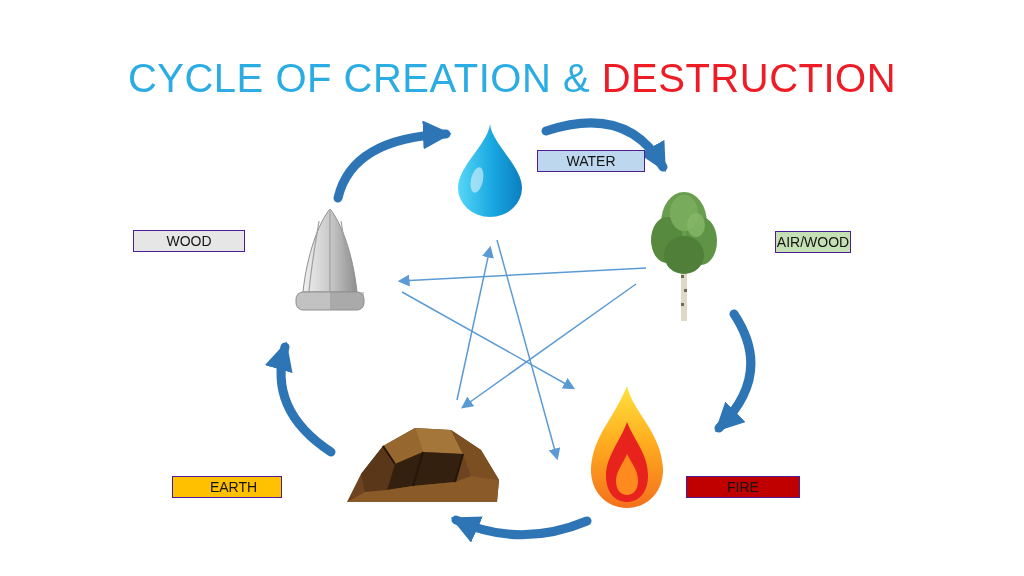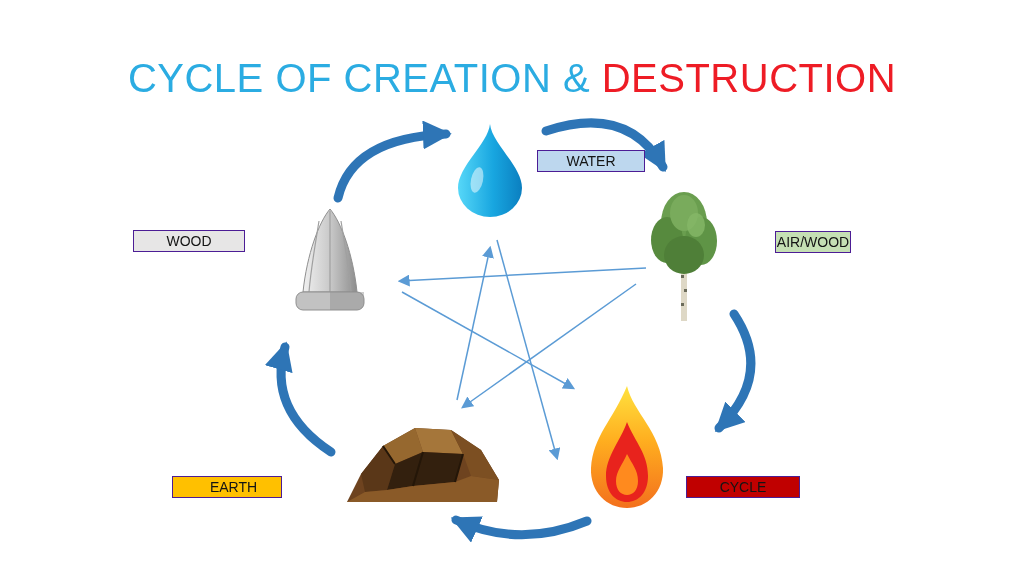--- a/index.html
+++ b/index.html
@@ -103,21 +103,21 @@
           <stop offset="0" stop-color="#ffe23f"></stop>
           <stop offset="0.45" stop-color="#ffae1f"></stop>
           <stop offset="1" stop-color="#f3701d"></stop>
         </linearGradient>
       </defs>
       <path d="M44 2 C50 28 78 48 80 84 C81 108 64 124 44 124 C24 124 7 108 8 84 C10 52 30 36 44 2 Z" fill="url(#gFire)"></path>
       <path d="M44 38 C52 58 65 70 65 92 C65 109 55 118 44 118 C33 118 23 109 23 92 C23 72 37 58 44 38 Z" fill="#e8231d"></path>
       <path d="M44 70 C49 80 55 86 55 97 C55 106 50 111 44 111 C38 111 33 106 33 97 C33 87 40 80 44 70 Z" fill="#ff8a1e"></path>
     </svg>
   </div>
-  <div class="label label-fire">CYCLE</div>
+  <div class="label label-fire">FIRE</div>
 
   <div class="icon icon-earth">
     <svg viewBox="0 0 160 100">
       <polygon points="4,90 18,62 40,34 72,16 108,18 138,38 156,68 154,90" fill="#6e431f"></polygon>
       <polygon points="40,34 72,16 80,40 52,52" fill="#96682f"></polygon>
       <polygon points="72,16 108,18 120,42 80,40" fill="#a5763a"></polygon>
       <polygon points="108,18 138,38 156,68 128,64 120,42" fill="#7c4f22"></polygon>
       <polygon points="18,62 40,34 52,52 44,78 22,80" fill="#5a3718"></polygon>
       <polygon points="52,52 80,40 120,42 112,70 70,74 44,78" fill="#33200e"></polygon>
       <polygon points="4,90 22,80 44,78 70,74 112,70 128,64 156,68 154,90" fill="#8a5a28"></polygon>

